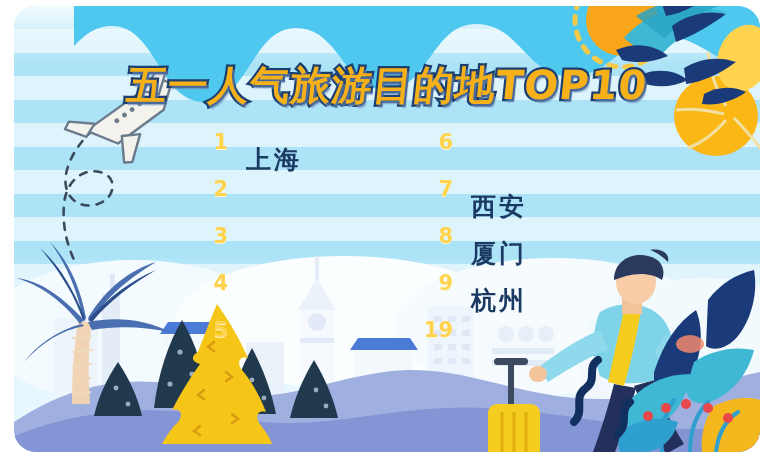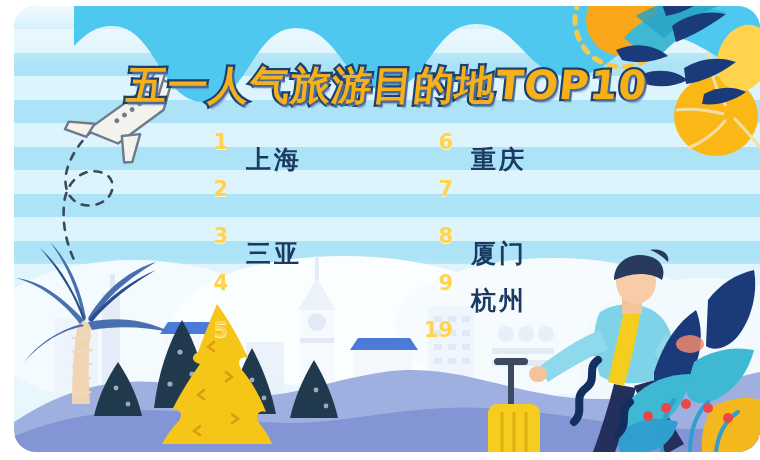--- a/index.html
+++ b/index.html
@@ -184,33 +184,32 @@
       <span class="title-text">五一人气旅游目的地TOP10</span>
     </div>
 
     <div class="list">
       <div class="row">
         <span class="rank">1</span>
         <span class="city">上海</span>
       </div>
       <div class="row">
         <span class="rank">6</span>
-        <span class="city">重庆</span>
       </div>
 
       <div class="row">
         <span class="rank">2</span>
       </div>
       <div class="row">
         <span class="rank">7</span>
+        <span class="city">西安</span>
       </div>
 
       <div class="row">
         <span class="rank">3</span>
-        <span class="city">三亚</span>
       </div>
       <div class="row">
         <span class="rank">8</span>
         <span class="city">厦门</span>
       </div>
 
       <div class="row">
         <span class="rank">4</span>
       </div>
       <div class="row">

